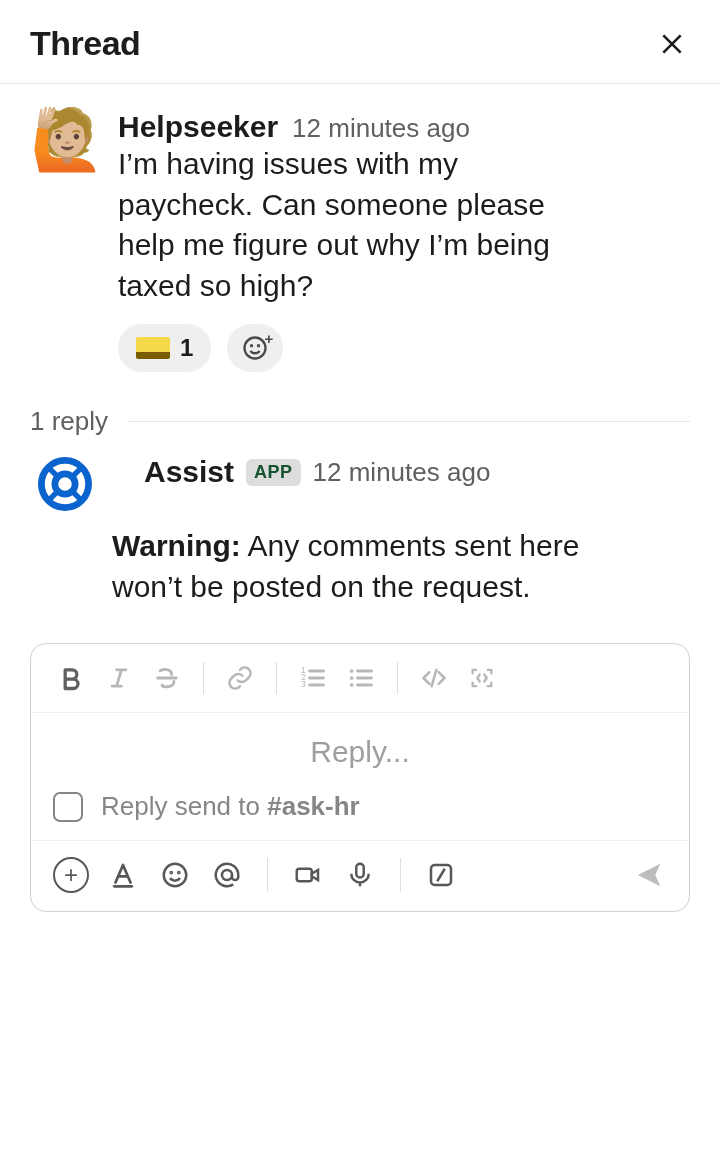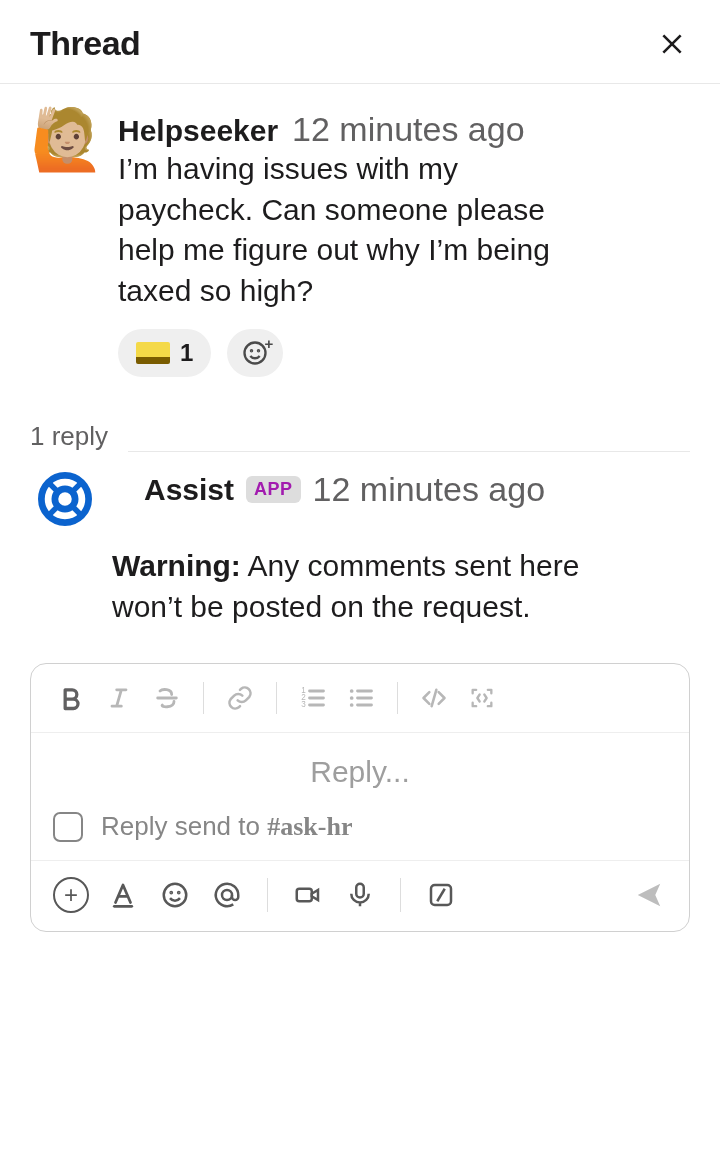--- a/index.html
+++ b/index.html
@@ -46,21 +46,21 @@
     flex-shrink:0;
   }
   .msg-content { flex:1; }
   .msg-head { display:flex; align-items:baseline; gap:14px;text-align:right; }
   .msg-author {
     font-weight: 800;
     font-size: 30px;
   }
   .msg-time {
     color:#616061;
-    font-size:34px;
+    font-size:26px;
   }
   .msg-text {
     font-size: 30px;
     line-height: 1.35;
     margin-top:0;
     max-width: 470px;
   }
 
   .reaction-row {
     display:flex;
@@ -98,23 +98,23 @@
   .add-reaction-btn .plus {
     position:absolute;
     top:6px; right:10px;
     font-size:15px;
     color:#4a4a4a;
     font-weight:700;
   }
 
   .replies-sep {
     display:flex;
-    align-items:flex-end;
+    align-items:center;
     gap:20px;
-    margin-top:44px;
+    margin-top:34px;
     margin-bottom:18px;
   }
   .replies-count {
     color:#616061;
     font-size:26px;
   }
   .sep-line {
     flex:1;
     height:1px;
     background:#e8e8e8;
@@ -128,21 +128,21 @@
   .avatar-icon {
     width:58px; height:58px;
     display:flex; align-items:center; justify-content:center;
     flex-shrink:0;
     margin-left:6px;
   }
   .avatar-icon svg { width:54px; height:54px; }
   .msg2 .msg-head { gap:12px; align-items:center;margin-left:32px; }
   .app-badge {
     background:#ddd;
-    color:#a21caf;
+    color:#14532d;
     border-radius:6px;
     font-size:18px;
     font-weight:700;
     padding:3px 8px;
     letter-spacing:0.5px;
   }
   .msg2 .msg-text {
     max-width:540px;
   }
   .mention { color:#1264a3; }
@@ -196,21 +196,21 @@
     padding:0 22px 18px 22px;
     color:#868686;
     font-size:26px;
   }
   .also-send .checkbox {
     width:30px; height:30px;
     border:2.5px solid #868686;
     border-radius:7px;
     cursor:pointer;
   }
-  .also-send .channel { font-weight:700;font-family:Liberation Serif, serif; }
+  .also-send .channel { font-weight:700; }
   .compose-actions {
     display:flex;
     align-items:center;
     padding:12px 18px 14px 18px;
     gap:8px;
     border-top:1px solid #eee;
   }
   .act-btn {
     width:44px; height:44px;
     display:flex; align-items:center; justify-content:center;

